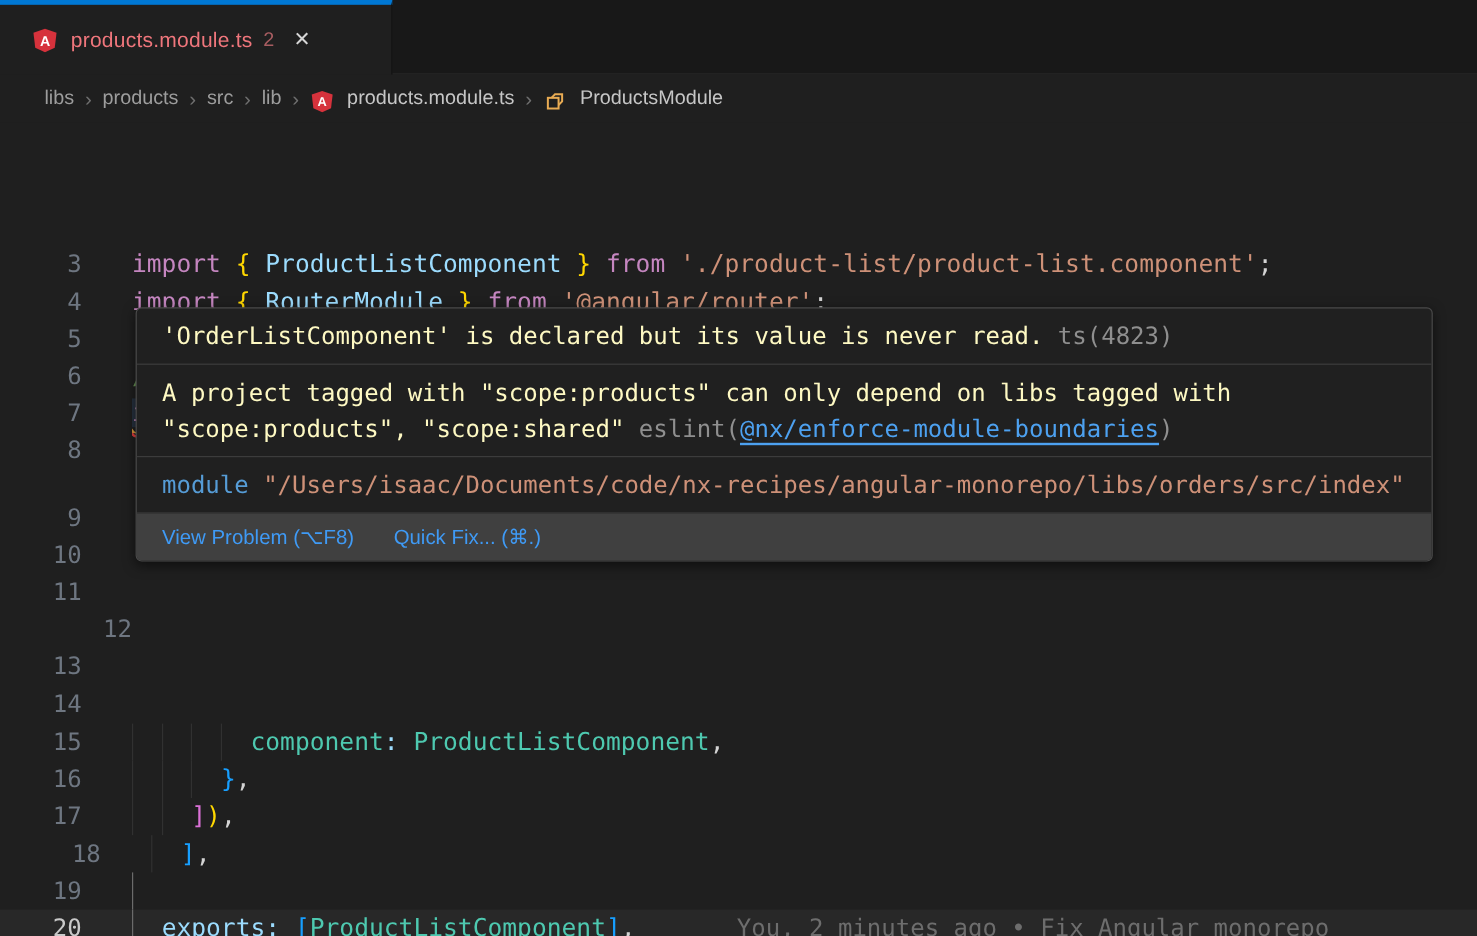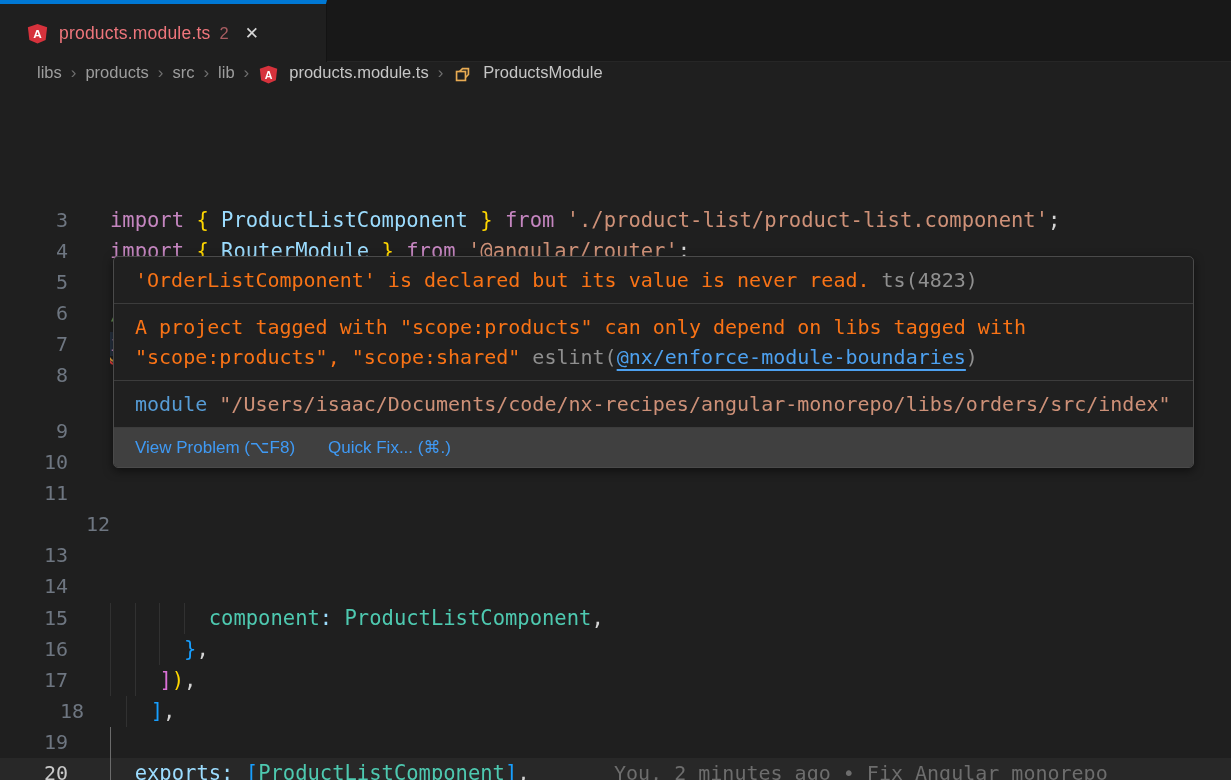--- a/index.html
+++ b/index.html
@@ -13,21 +13,21 @@
     background:#181818; border-bottom:1px solid #262626; }
   .tab { position:absolute; left:0; top:0; width:327px; height:62px;
     background:#1f1f1f; border-top:4px solid #0078d4; border-right:1px solid #131313;
     display:flex; align-items:center; padding:0 14px 0 27px; cursor:pointer; }
   .tab-icon { display:inline-flex; margin-right:11px; }
   .tab-title { font-size:17.5px; color:#ef767c; letter-spacing:.2px; }
   .tab-count { font-size:16.5px; color:#a85d61; margin-left:9px; }
   .tab-close { margin-left:16px; color:#d6d6d6; font-size:17px; cursor:pointer; }
   
   .breadcrumb { position:absolute; left:0; top:63px; width:1231px; height:39px;
-    display:flex; padding-left:33px; font-size:16.5px; color:#9d9d9d; }
+    display:flex; align-items:center; padding-left:33px; font-size:16.5px; color:#9d9d9d; }
   .crumb { margin:0 4px; cursor:pointer; }
   .crumb.bright { color:#c6c6c6; }
   .chev { color:#6f6f6f; margin:0 5px; font-size:17px; }
   .crumb-icon { display:inline-flex; margin:0 7px 0 5px; position:relative; top:2px; }
   
   .editor { position:absolute; left:0; top:102px; width:1231px; height:678px;
     background:#1f1f1f; }
   .code-row { position:absolute; left:0; width:1231px; height:31px;
     font-family:"DejaVu Sans Mono","Liberation Mono",monospace;
     font-size:20.5px; line-height:31px; white-space:pre; }
@@ -59,21 +59,21 @@
   .sqy { text-decoration-line:underline; text-decoration-style:wavy;
          text-decoration-color:#db9a3a; text-decoration-thickness:2px;
          text-underline-offset:4px; }
   
   .popup { position:absolute; left:113px; top:154px; width:1081px;
     background:#202020; border:1px solid #4a4a4a; border-radius:5px;
     overflow:hidden; z-index:6; box-shadow:0 3px 10px rgba(0,0,0,.5); }
   .pop-row { padding:8px 21px; font-family:"DejaVu Sans Mono","Liberation Mono",monospace;
     font-size:20px; line-height:30px; color:#d2d2d2; border-bottom:1px solid #3c3c3c;
     overflow-wrap:break-word; }
-  .pp-t   { color:#f97316;text-align:center; }
+  .pp-t   { color:#fef9c3;text-align:center; }
   .pp-dim { color:#8f8f8f; }
   .pp-link{ color:#4da1f0; text-decoration:underline; text-underline-offset:5px; cursor:pointer; }
   .pp-kw2 { color:#569CD6; }
   .pp-str { color:#CE9178; }
   .pop-actions { padding:6px 21px; background:#404040; display:flex; gap:33px;
     font-size:17px; line-height:27px; color:#3f9af5; }
   .pop-actions .action { cursor:pointer; }
 </style>
 </head>
 <body>

